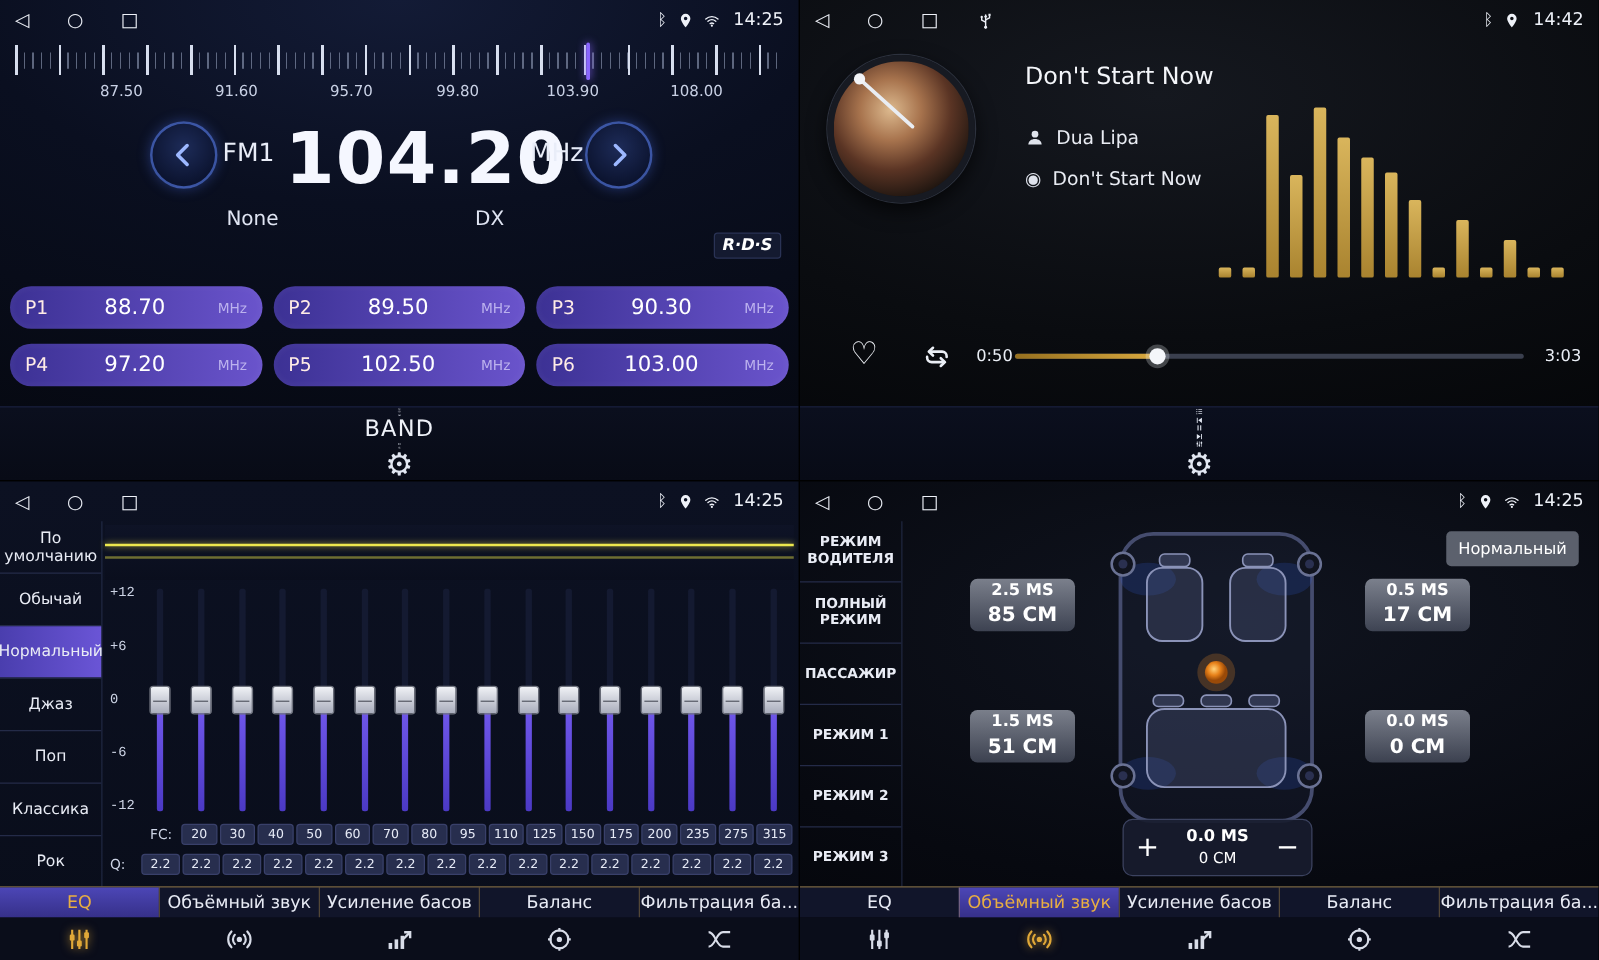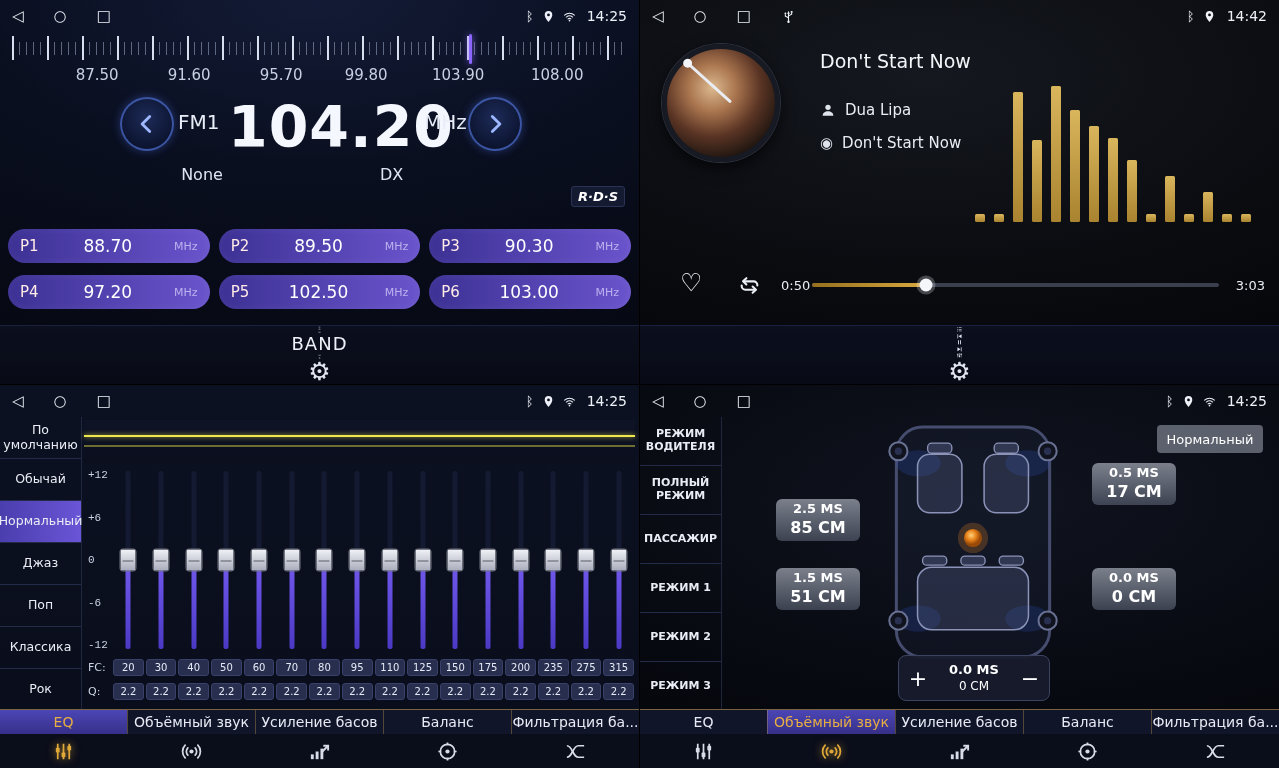--- a/index.html
+++ b/index.html
@@ -21,21 +21,21 @@
   .sb-time{font-size:14px;margin-left:3px;}
   .ic{display:inline-block;vertical-align:middle;color:inherit;}
 
   
   .ruler{position:absolute;left:0;right:0;top:34px;height:48px;cursor:pointer;}
   .ticks-major{position:absolute;left:12px;right:12px;top:2px;height:24px;
     background:repeating-linear-gradient(90deg,rgba(225,232,248,.95) 0 2px,transparent 2px 35px);}
   .ticks-minor{position:absolute;left:12px;right:12px;top:8px;height:13px;
     background:repeating-linear-gradient(90deg,rgba(160,172,200,.55) 0 1px,transparent 1px 7px);}
   .ruler-ind{position:absolute;left:73.4%;top:0;width:3px;height:30px;border-radius:2px;background:#8a66ff;box-shadow:0 0 7px #8a66ff;}
-  .scale-labels{position:absolute;left:0;right:0;top:32px;height:14px;font-size:15px;color:#c8d0e4;}
+  .scale-labels{position:absolute;left:0;right:0;top:32px;height:14px;font-size:12px;color:#c8d0e4;}
   .scale-labels span{position:absolute;transform:translateX(-50%);}
   .btn-tune{position:absolute;top:97px;width:50px;height:50px;border-radius:50%;border:2px solid rgba(96,136,255,.55);
     background:radial-gradient(circle at 50% 38%,#1d2b58,#0c1430 72%);box-shadow:0 0 10px rgba(80,120,255,.35);
     display:flex;align-items:center;justify-content:center;cursor:pointer;}
   .btn-tune .ic{width:26px;height:26px;color:#9db8ff;}
   .tune-down{left:120px;} .tune-up{left:468px;}
   .band-label{position:absolute;left:178px;top:110px;font-size:20px;color:#e9edf8;}
   .freq-big{position:absolute;left:228px;top:94px;width:186px;text-align:left;font-size:57px;font-weight:bold;color:#f5f7ff;letter-spacing:1px;}
   .unit-label{position:absolute;left:424px;top:110px;font-size:20px;color:#e9edf8;}
   .stereo-label{position:absolute;left:172px;top:165px;width:60px;text-align:center;font-size:16px;color:#dfe4f2;}
@@ -97,33 +97,33 @@
   .gline2{position:absolute;top:25px;left:0;right:0;height:2px;background:#8f8c38;opacity:.75;}
   .eq-sliders{position:absolute;top:52px;left:0;right:4px;height:182px;display:grid;grid-template-columns:30px repeat(16,1fr);}
   .gain-scale{display:flex;flex-direction:column;justify-content:space-between;font-size:11px;color:#ccd3e4;padding-left:6px;font-family:Liberation Mono, monospace;}
   .eq-col{position:relative;cursor:pointer;}
   .eq-track{position:absolute;left:50%;transform:translateX(-50%);top:2px;bottom:2px;width:5px;border-radius:2px;
     background:linear-gradient(180deg,#141a31 0%,#141a31 50%,#7158ec 52%,#4b39c4 100%);box-shadow:0 8px 12px -5px rgba(100,80,230,.5);}
   .eq-knob{position:absolute;left:50%;top:50%;transform:translate(-50%,-50%);width:15px;height:21px;border-radius:3px;
     background:linear-gradient(180deg,#f0f2f6,#a9adbc);border:1px solid #70747f;cursor:pointer;}
   .eq-knob::after{content:"";position:absolute;left:2px;right:2px;top:50%;height:1px;background:#595d68;}
   .eq-row{position:absolute;left:0;right:4px;display:grid;grid-template-columns:30px repeat(16,1fr);align-items:center;}
-  .eq-row.fc{top:240px;height:20px;} .eq-row.q{top:264px;height:20px;}
+  .eq-row.fc{top:240px;height:20px;margin-left:32px;} .eq-row.q{top:264px;height:20px;}
   .row-label{font-size:11px;color:#ccd3e4;padding-left:6px;}
   .chip{margin:0 1px;background:#272e4e;border:1px solid #39406a;border-radius:3px;font-size:10px;color:#e6eaf6;text-align:center;padding:2px 0;}
 
   
   .norm-btn{position:absolute;right:16px;top:40px;width:106px;height:28px;background:rgba(158,165,180,.55);border-radius:4px;
     color:#fff;font-size:13px;display:flex;align-items:center;justify-content:center;cursor:pointer;}
   .seatmap{position:absolute;left:226px;top:36px;width:214px;height:242px;cursor:pointer;}
   .delay-chip{position:absolute;width:84px;height:42px;border-radius:6px;
     background:linear-gradient(180deg,rgba(196,202,216,.6),rgba(120,128,150,.45));
     display:flex;flex-direction:column;align-items:center;justify-content:center;color:#fff;cursor:pointer;}
   .dc-ms{font-size:13px;font-weight:bold;line-height:1.3;} .dc-cm{font-size:16px;font-weight:bold;line-height:1.3;}
-  .chip-fl{left:136px;top:78px;margin-top:36px;} .chip-fr{left:452px;top:78px;} .chip-rl{left:136px;top:183px;} .chip-rr{left:452px;top:183px;}
+  .chip-fl{left:136px;top:78px;} .chip-fr{left:452px;top:78px;} .chip-rl{left:136px;top:183px;} .chip-rr{left:452px;top:183px;}
   .stepper{position:absolute;left:258px;top:270px;width:150px;height:44px;background:rgba(24,28,46,.92);border:1px solid #3c4360;border-radius:8px;display:flex;align-items:stretch;}
   .step-btn{width:38px;display:flex;align-items:center;justify-content:center;font-size:22px;color:#fff;cursor:pointer;}
   .step-val{flex:1;display:flex;flex-direction:column;align-items:center;justify-content:center;color:#fff;}
   .sv-ms{font-size:13px;font-weight:bold;line-height:1.3;} .sv-cm{font-size:12px;line-height:1.3;}
 </style>
 </head>
 <body>
 
 <svg width="0" height="0" style="position:absolute">
   <defs>

